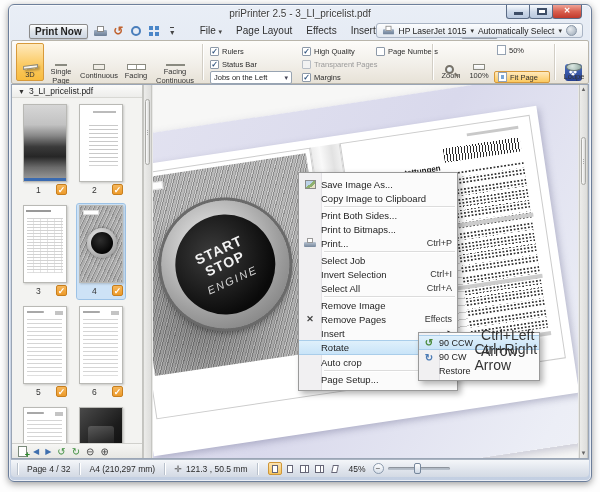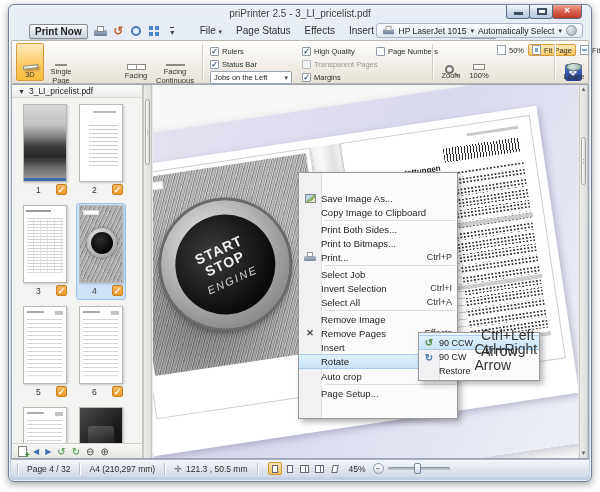--- a/index.html
+++ b/index.html
@@ -74,21 +74,21 @@
   .chk.dis { color:#9a9a9a; }
   .chk.dis .box { border-color:#b8bec6; background:#f2f2f2; }
   .ddown { position:absolute; height:13px; background:#fff; border:1px solid #98a4b2; border-radius:2px;
            font-size:7.5px; color:#222; display:flex; align-items:center; padding:0 3px; justify-content:space-between; }
   .ddown .dd-ar { font-size:7px; color:#445; }
   .mag-ic { position:relative; width:15px; height:15px; }
   .mag-ic .lens { position:absolute; left:1px; top:1px; width:9px; height:9px; border:2px solid #77736a; border-radius:50%;
                   background:radial-gradient(circle at 35% 35%, #fff, #cfd8db); }
   .mag-ic .handle { position:absolute; left:10px; top:10px; width:5px; height:2px; background:#77736a; transform:rotate(45deg); }
   .pct-ic { width:12px; height:15px; background:linear-gradient(#fff,#ececec); border:1px solid #8a8a80; }
-  .stack { position:absolute; display:flex; flex-direction:row; gap:1px; }
+  .stack { position:absolute; display:flex; flex-direction:column; gap:15px; }
   .stk-item { display:flex; align-items:center; gap:3px; height:12px; font-size:7.5px; color:#2e2e2e;
               padding:0 3px; border-radius:2px; white-space:nowrap; }
   .stk-item.sel { background:linear-gradient(#ffe9bd,#fbc95f); border:1px solid #d89a3a; }
   .fit-ic { position:relative; width:9px; height:10px; background:#fff; border:1px solid #95a2b2; }
   .fit-ic.fp::after { content:''; position:absolute; inset:2px; background:#7aa7d8; }
   .fit-ic.fw::after { content:''; position:absolute; inset:3px 1px; background:#7aa7d8; }
   .fs-ic { width:17px; height:17px; border-radius:3px; background:linear-gradient(#4a6fc0,#27408f);
            color:#fff; font-size:11px; line-height:17px; text-align:center; }
   .loupe-ic { width:16px; height:16px; border-radius:50%; border:1px solid #6d7a76;
               background:radial-gradient(circle at 38% 35%, #dbe7e2, #8fa8a0); }
@@ -170,21 +170,21 @@
   .rp-dots { position:absolute; right:12px; top:44px; width:78px; height:168px;
              background-image:repeating-linear-gradient(0deg,transparent 0 8px,#fff 8px 11px),radial-gradient(#333 0.7px,transparent 1px);
              background-size:100% 100%,3.6px 3.4px; }
   .rp-lines { position:absolute; left:14px; top:56px; width:86px; height:150px;
               background:repeating-linear-gradient(0deg,#cfcfcf 0 1px,transparent 1px 7px); }
   .rp-band { position:absolute; left:12px; width:168px; height:4px; background:#cdcdcd; }
 
   
   .cmenu { position:absolute; left:289px; top:167px; width:160px; z-index:30;
            background:linear-gradient(90deg,#f1f0f2 0 22px,#e3e2e6 22px 23px,#fbfbfb 23px);
-           border:1px solid #9a9a9a; box-shadow:3px 3px 6px rgba(0,0,0,.3); padding:18px 0; }
+           border:1px solid #9a9a9a; box-shadow:3px 3px 6px rgba(0,0,0,.3); padding:4px 0; }
   .mi { display:flex; align-items:center; height:14px; font-size:9.5px; color:#1e1e1e; position:relative; padding-right:5px; }
   .mi-icon { width:22px; display:flex; align-items:center; justify-content:center; flex:0 0 22px; font-size:9px; }
   .mi-label { flex:1; white-space:nowrap; }
   .mi-short { font-size:9px; color:#333; margin-left:8px; }
   .mi-arrow { position:absolute; right:4px; font-size:7px; color:#222; }
   .mi.hl { background:linear-gradient(#dff0fb,#c9e4f8); border-top:1px solid #a9cdea; border-bottom:1px solid #a9cdea; height:15px; }
   .msep { height:1px; background:#dcdcdc; margin:1px 2px 1px 25px; box-shadow:0 1px 0 #fff; }
   .img-ic { width:11px; height:9px; background:linear-gradient(140deg,#bcd3ea 0 45%,#8fb06f 45% 70%,#e8e3c8 70%); border:1px solid #8a8a8a; }
   .prn-ic { position:relative; width:12px; height:10px; }
   .prn-ic .b { position:absolute; left:0; top:4px; width:12px; height:5px; background:linear-gradient(#b9c4d2,#76879c); border-radius:1px; }
@@ -257,21 +257,21 @@
           </span>
       <span class="qa-ic">
             <span class="grid-gl"></span>
           </span>
       <span class="qa-ic">
             <span class="caret-gl">▾</span>
           </span>
     </div>
     <div class="tabs">
       <div class="tab"><span>File</span> <span class="dd-ar">▾</span></div>
-      <div class="tab"><span>Page Status</span></div>
+      <div class="tab"><span>Page Layout</span></div>
       <div class="tab"><span>Effects</span></div>
       <div class="tab"><span>Insert</span></div>
       <div class="tab"><span>Crop</span></div>
       <div class="tab"><span>Forms</span></div>
       <div class="tab active"><span>View</span></div>
     </div>
     <div class="printerbox">
       <span class="ic-printer" style="transform:scale(.85)">
             <span class="pr-body"></span>
             <span class="pr-paper"></span>
@@ -286,20 +286,24 @@
 
   <div class="ribbon">
 
     <div class="rbtn sel" style="left:4px;width:28px">
       <span class="pg-ic ic-3d"></span>
       <span class="rlabel">3D</span>
     </div>
     <div class="rbtn" style="left:34px;width:30px">
       <span class="pg-ic ic-single"></span>
       <span class="rlabel" style="white-space:normal;width:30px">Single Page</span>
+    </div>
+    <div class="rbtn" style="left:66px;width:42px">
+      <span class="pg-ic ic-cont"></span>
+      <span class="rlabel">Continuous</span>
     </div>
     <div class="rbtn" style="left:110px;width:28px">
       <span class="ic-facing"></span>
       <span class="rlabel">Facing</span>
     </div>
     <div class="rbtn" style="left:140px;width:46px">
       <span class="ic-fc"></span>
       <span class="rlabel" style="white-space:normal;width:46px">Facing Continuous</span>
     </div>
     <div class="rsep" style="left:190px"></div>

